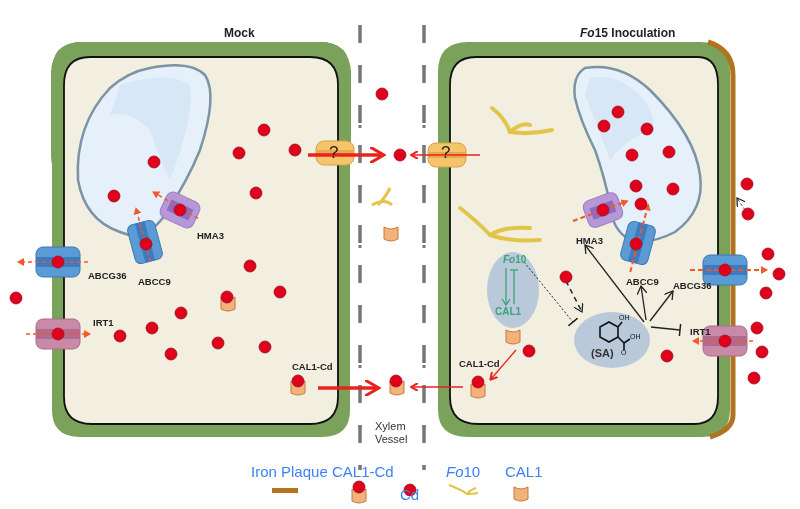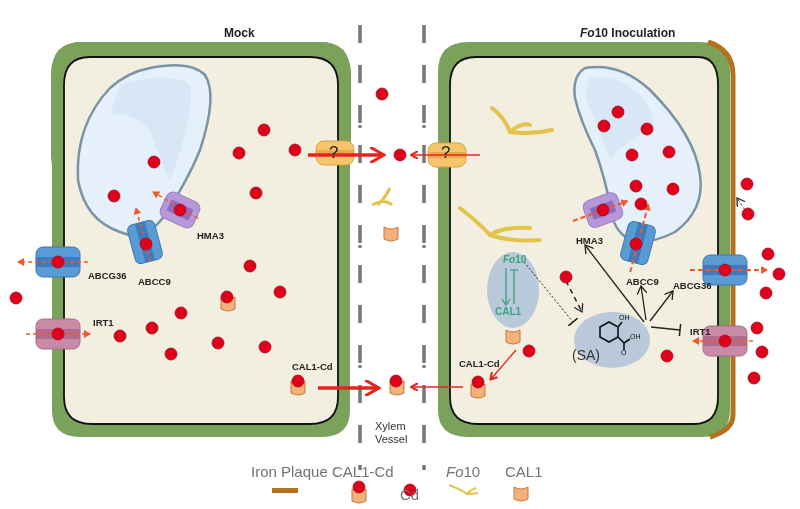--- a/index.html
+++ b/index.html
@@ -1,20 +1,20 @@
 <!DOCTYPE html>
 <html><head>
 <meta charset="utf-8">
 <style>
   html,body{margin:0;padding:0;background:#ffffff;}
   body{width:800px;height:509px;position:relative;overflow:hidden;font-family:"Liberation Sans",sans-serif;}
   .abs{position:absolute;}
   .title{font-weight:bold;font-size:12px;color:#222;padding-left:36px;}
   .label{font-weight:bold;font-size:9.5px;color:#222;padding-left:8px;}
-  .legend-text{font-size:15px;color:#737373;text-align:right;}
+  .legend-text{font-size:15px;color:#3b82f6;text-align:right;}
   svg{position:absolute;left:0;top:0;}
   .green-text{color:#3aa37a;font-weight:bold;font-size:10px;}
 </style>
 </head>
 <body>
 
 <svg width="800" height="509" viewBox="0 0 800 509">
   <defs>
     <marker id="arRed" markerWidth="8" markerHeight="8" refX="6" refY="4" orient="auto" markerUnits="userSpaceOnUse">
       <path d="M0,0 L7,4 L0,8" fill="none" stroke="#e8231f" stroke-width="2"></path>
@@ -234,21 +234,21 @@
     <use href="#cal1" x="359" y="494"></use>
     <use href="#cd" x="359" y="487"></use>
     <use href="#cd" x="410" y="490"></use>
     <path d="M449,485 Q462,490 467,494 Q472,494 478,493 M467,494 Q470,490 476,488" fill="none" stroke="#e3c44a" stroke-width="2"></path>
     <use href="#cal1" x="521" y="492"></use>
   </g>
 </svg>
 
 <div class="abs title" style="left:188px;top:26px;">Mock</div>
 <div class="abs title" style="left:544px;top:26px;">
-  <i>Fo</i><span>10 Inoculation</span>
+  <i>Fo</i><span>15 Inoculation</span>
 </div>
 
 <div class="abs" style="left:329px;top:143px;font-size:17px;color:#222;">?</div>
 <div class="abs" style="left:441px;top:143px;font-size:17px;color:#222;">?</div>
 
 <div class="abs label" style="left:189px;top:230px;">HMA3</div>
 <div class="abs label" style="left:130px;top:276px;">ABCC9</div>
 <div class="abs label" style="left:80px;top:270px;">ABCG36</div>
 <div class="abs label" style="left:85px;top:317px;">IRT1</div>
 <div class="abs label" style="left:284px;top:361px;">CAL1-Cd</div>
@@ -262,21 +262,21 @@
 <div class="abs label" style="left:618px;top:276px;">ABCC9</div>
 <div class="abs label" style="left:665px;top:280px;">ABCG36</div>
 <div class="abs label" style="left:682px;top:326px;">IRT1</div>
 <div class="abs label" style="left:451px;top:358px;">CAL1-Cd</div>
 
 <div class="abs green-text" style="left:503px;top:254px;">
   <i>Fo</i><span>10</span>
 </div>
 <div class="abs green-text" style="left:495px;top:306px;">CAL1</div>
 
-<div class="abs" style="left:572px;top:347px;font-size:14px;font-weight:normal;color:#333;">(SA)</div>
+<div class="abs" style="left:591px;top:347px;font-size:11px;font-weight:bold;color:#333;">(SA)</div>
 <div class="abs" style="left:619px;top:314px;font-size:7px;color:#111;">OH</div>
 <div class="abs" style="left:630px;top:333px;font-size:7px;color:#111;">OH</div>
 <div class="abs" style="left:621px;top:349px;font-size:7px;color:#111;">O</div>
 
 <div class="abs legend-text" style="left:251px;top:463px;">Iron Plaque</div>
 <div class="abs legend-text" style="left:332px;top:463px;">CAL1-Cd</div>
 <div class="abs legend-text" style="left:400px;top:486px;">Cd</div>
 <div class="abs legend-text" style="left:446px;top:463px;"><i>Fo</i><span>10</span></div>
 <div class="abs legend-text" style="left:505px;top:463px;">CAL1</div>
 

